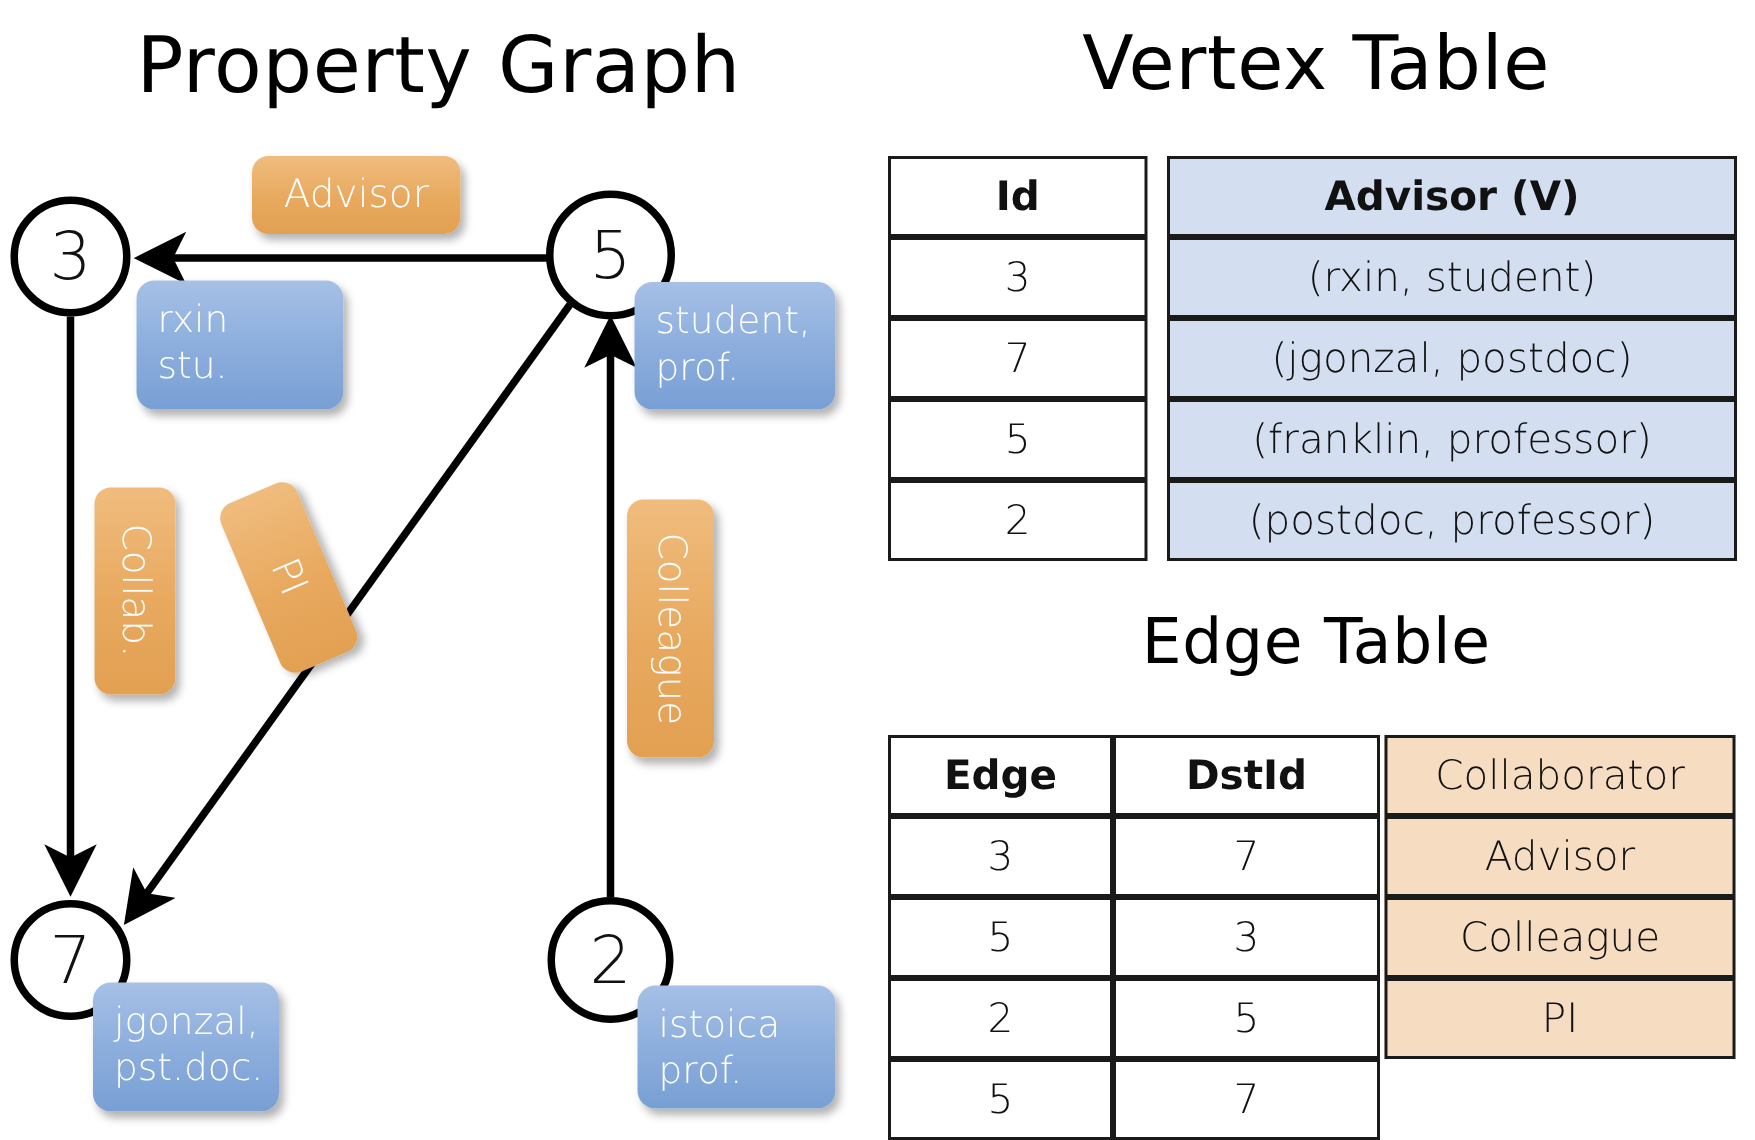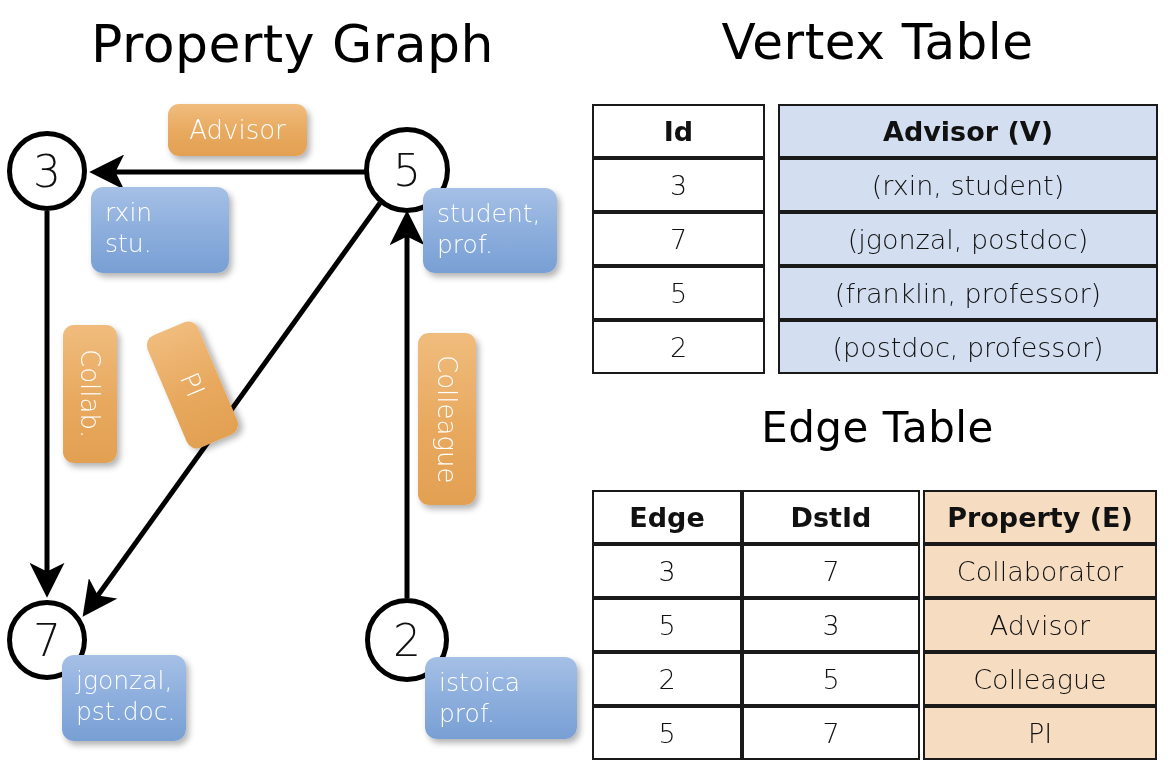--- a/index.html
+++ b/index.html
@@ -118,21 +118,21 @@
     <span>stu.</span>
   </div>
   <div class="prop-box" style="left:423px;top:188px;width:134px;height:85px;">
     <span>student,</span>
     <span>prof.</span>
   </div>
   <div class="prop-box" style="left:62px;top:655px;width:124px;height:86px;">
     <span>jgonzal,</span>
     <span>pst.doc.</span>
   </div>
-  <div class="prop-box" style="left:425px;top:657px;width:152px;height:82px;">
+  <div class="prop-box" style="left:425px;top:657px;width:132px;height:82px;">
     <span>istoica</span>
     <span>prof.</span>
   </div>
 
   <div class="edge-label" style="left:168px;top:104px;width:139px;height:52px;">
     <span>Advisor</span>
   </div>
 
   <div class="edge-label vert-label" style="left:63px;top:325px;width:54px;height:138px;">
     <span>Collab.</span>
@@ -230,23 +230,20 @@
     <td>5</td>
   </tr>
   <tr>
     <td>7</td>
   </tr>
 </tbody>
   </table>
 
 <table class="tbl" id="et-prop">
   <tbody>
-      <tr>
-    <td class="hdr">Property (E)</td>
-  </tr>
   <tr>
     <td>Collaborator</td>
   </tr>
   <tr>
     <td>Advisor</td>
   </tr>
   <tr>
     <td>Colleague</td>
   </tr>
   <tr>

